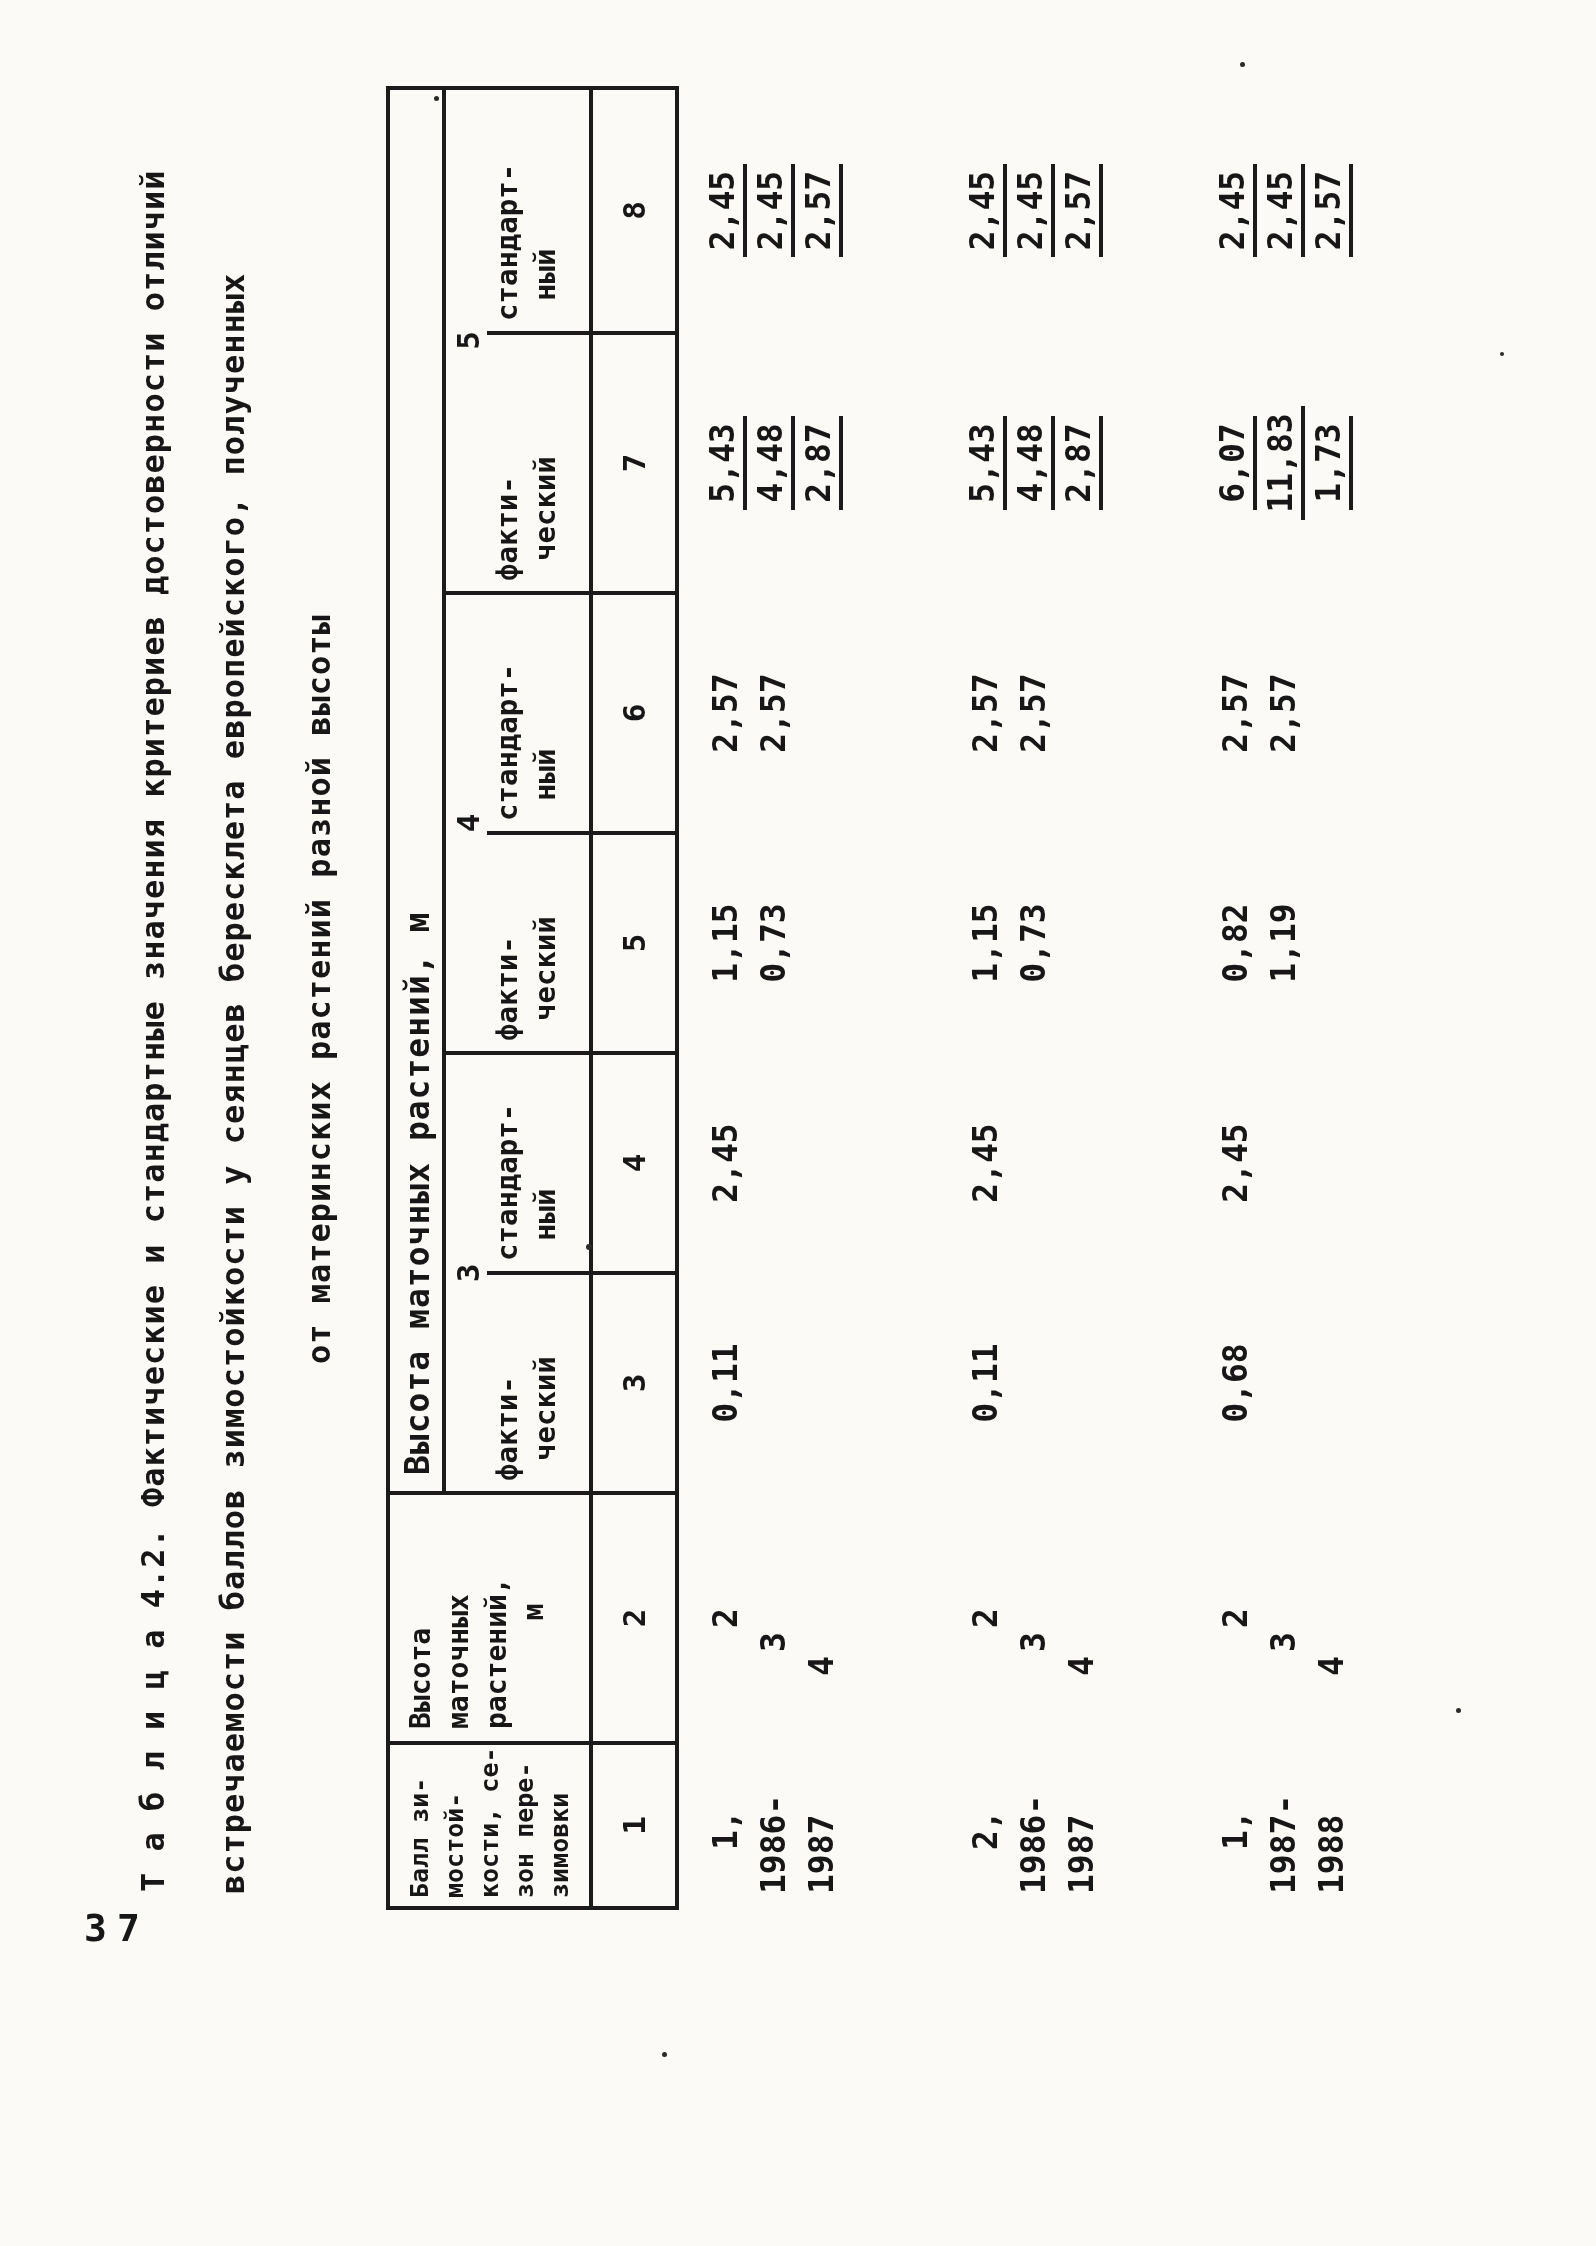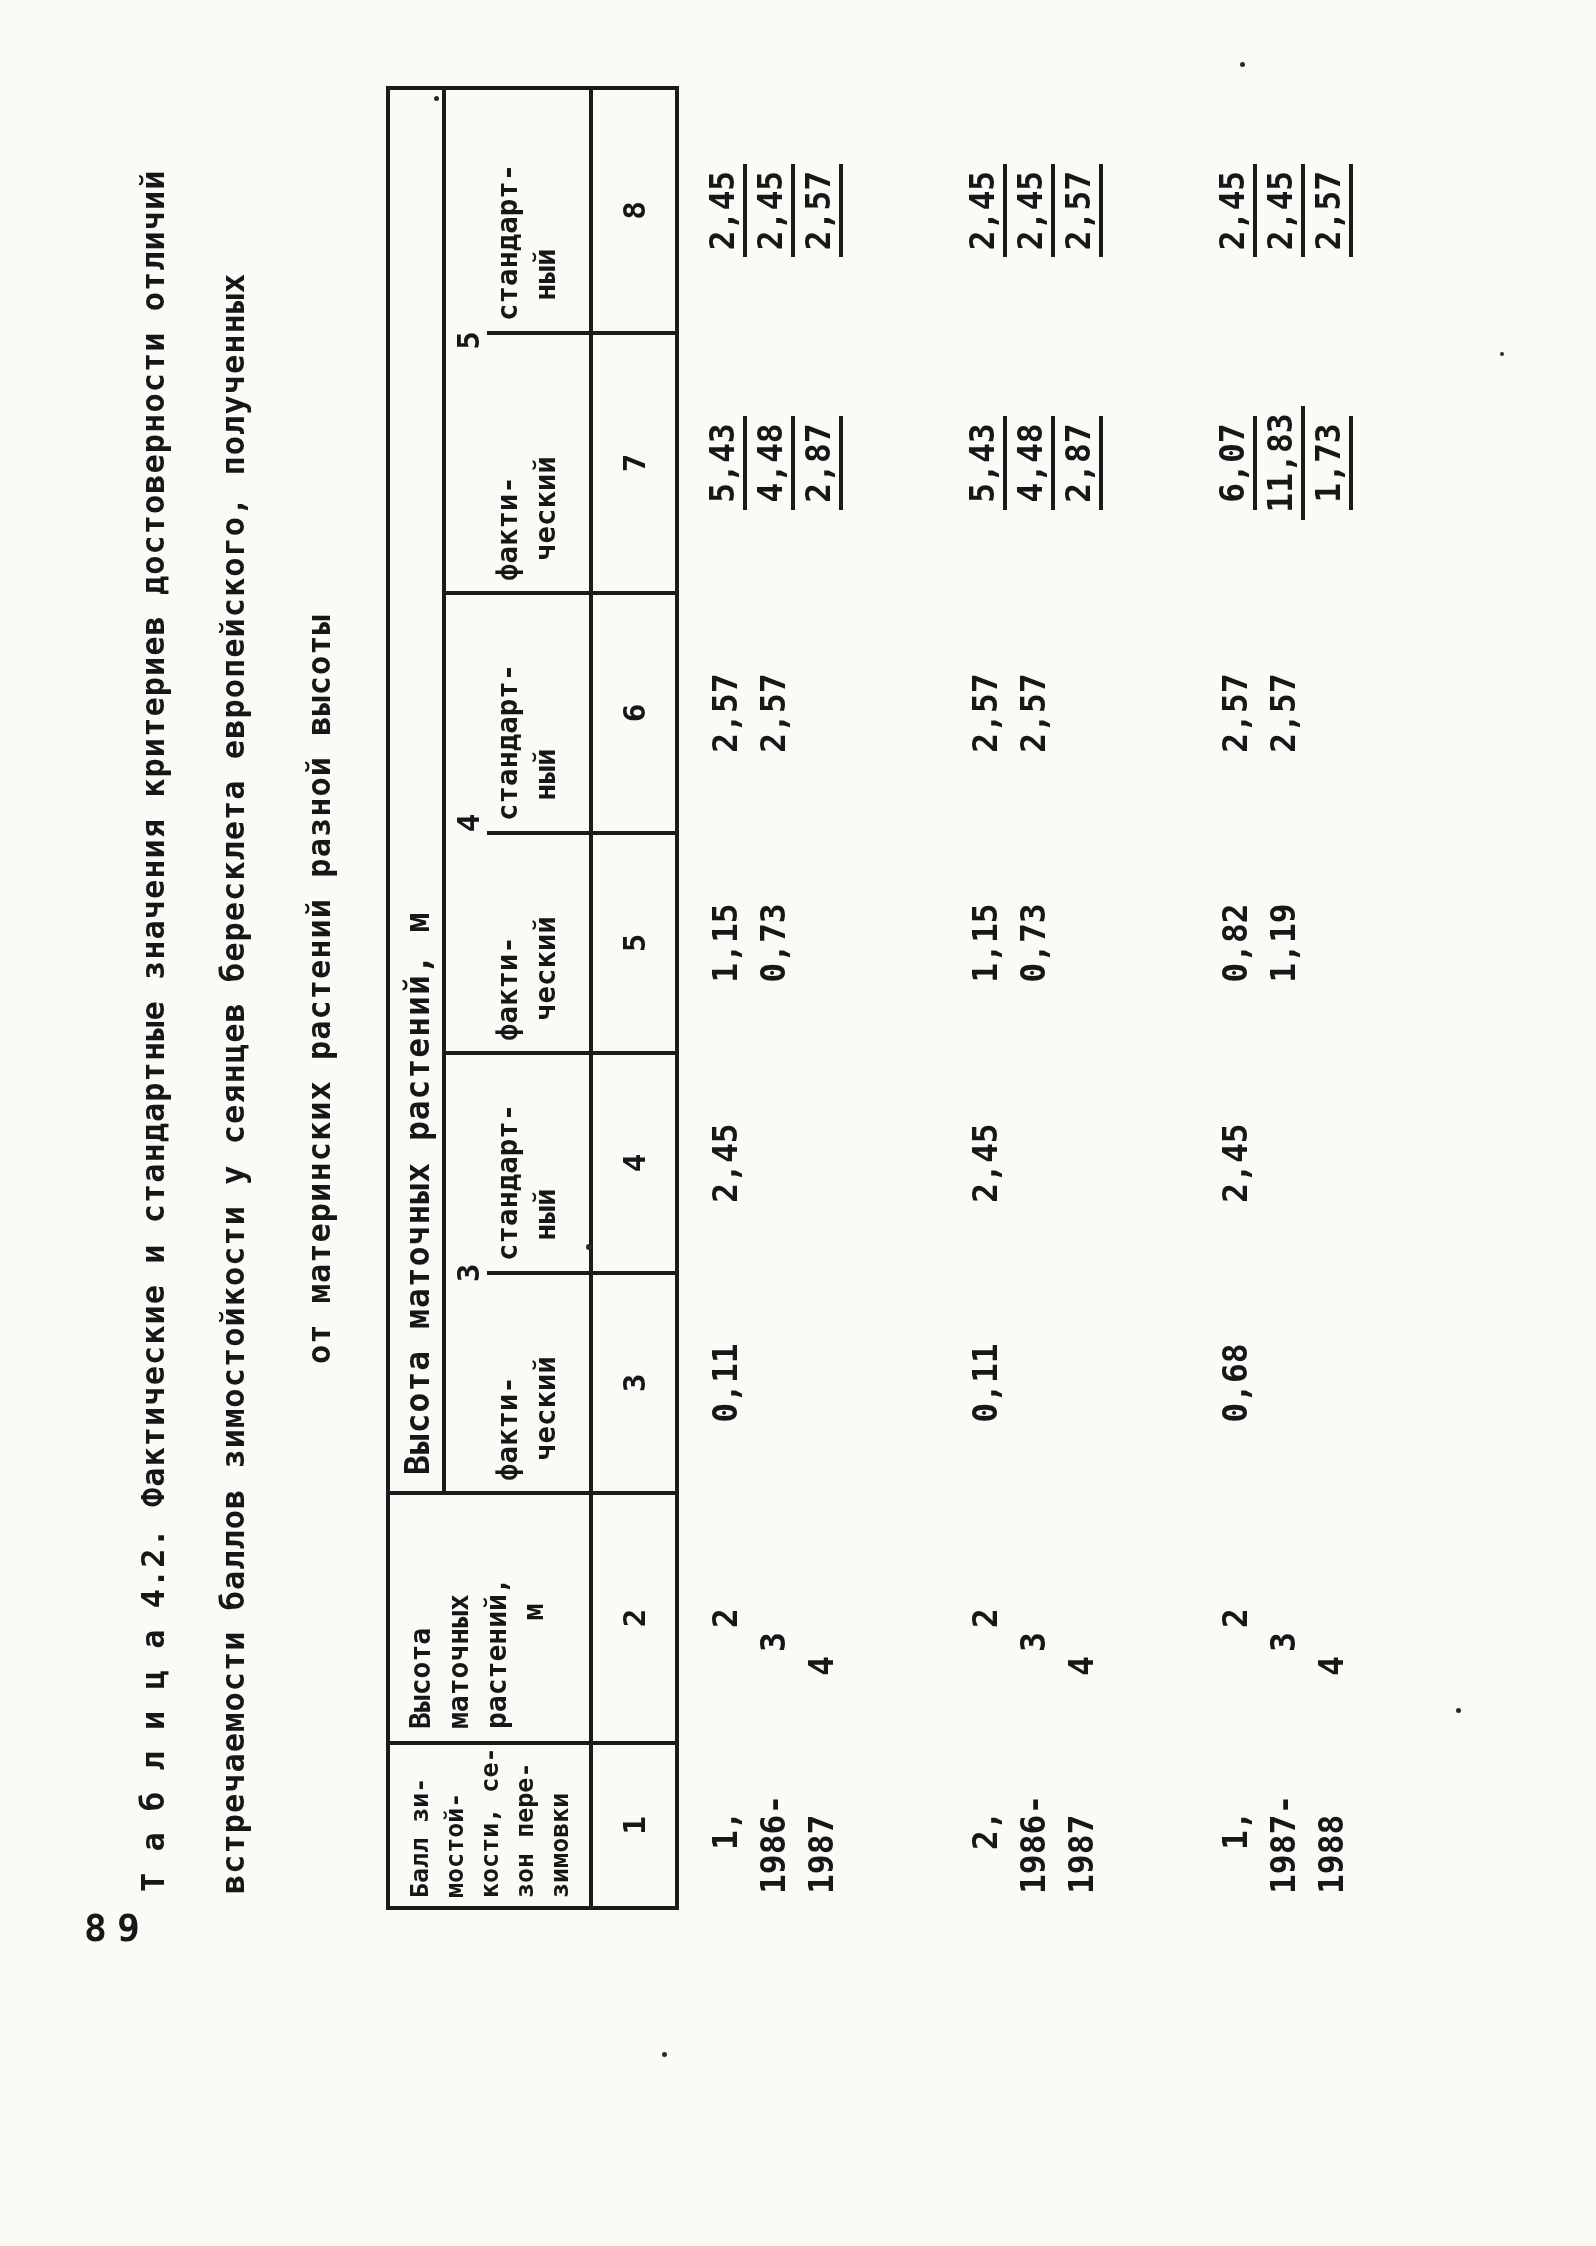--- a/index.html
+++ b/index.html
@@ -214,20 +214,20 @@
           <td></td>
           <td></td>
           <td></td>
           <td><span class="u">1,73</span></td>
           <td><span class="u">2,57</span></td>
         </tr>
       </tbody>
   </table>
 </div>
 
-<div id="pageNum">89</div>
+<div id="pageNum">37</div>
 
 <i class="dot" style="left:434px;top:96px;width:5px;height:5px"></i>
 <i class="dot" style="left:1240px;top:62px;width:5px;height:5px"></i>
 <i class="dot" style="left:1500px;top:352px;width:4px;height:4px"></i>
 <i class="dot" style="left:1456px;top:1708px;width:5px;height:5px"></i>
 <i class="dot" style="left:662px;top:2052px;width:5px;height:5px"></i>
 <i class="dot" style="left:586px;top:1244px;width:6px;height:6px"></i>
 
 </body></html>

